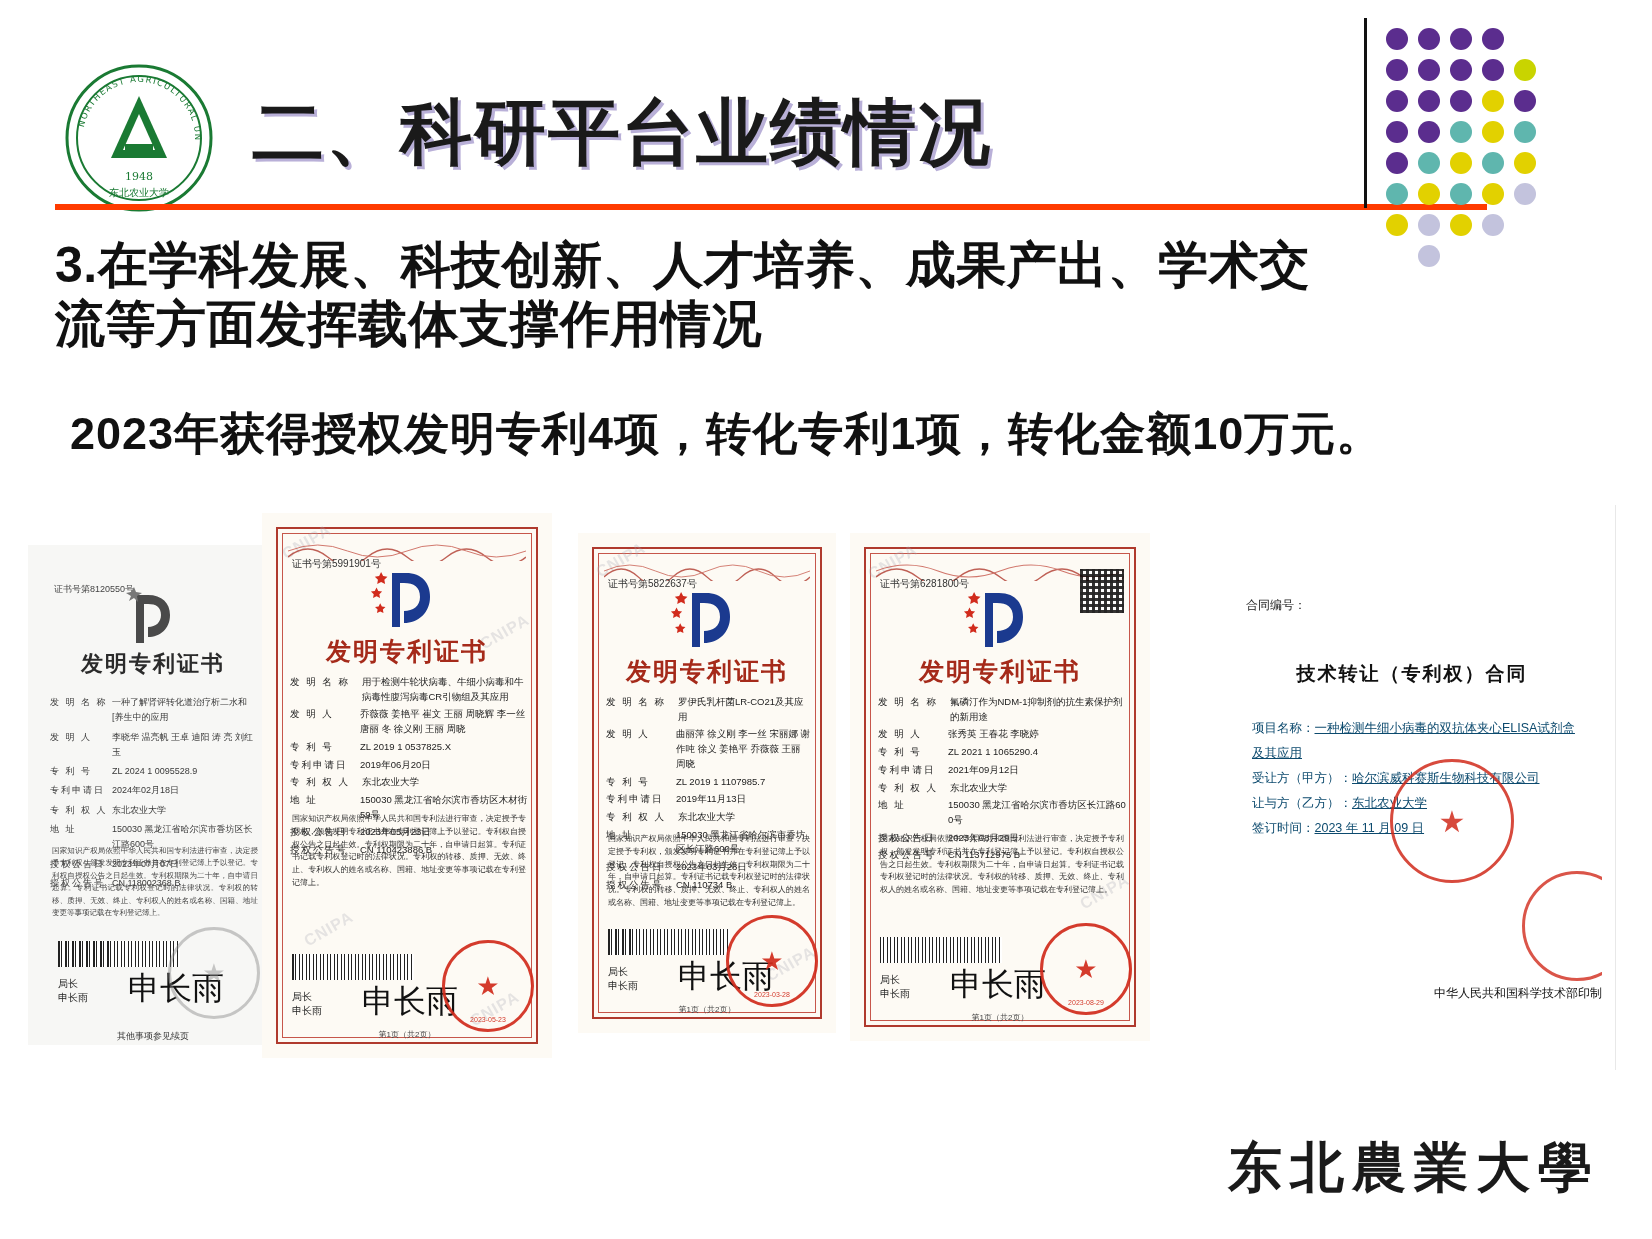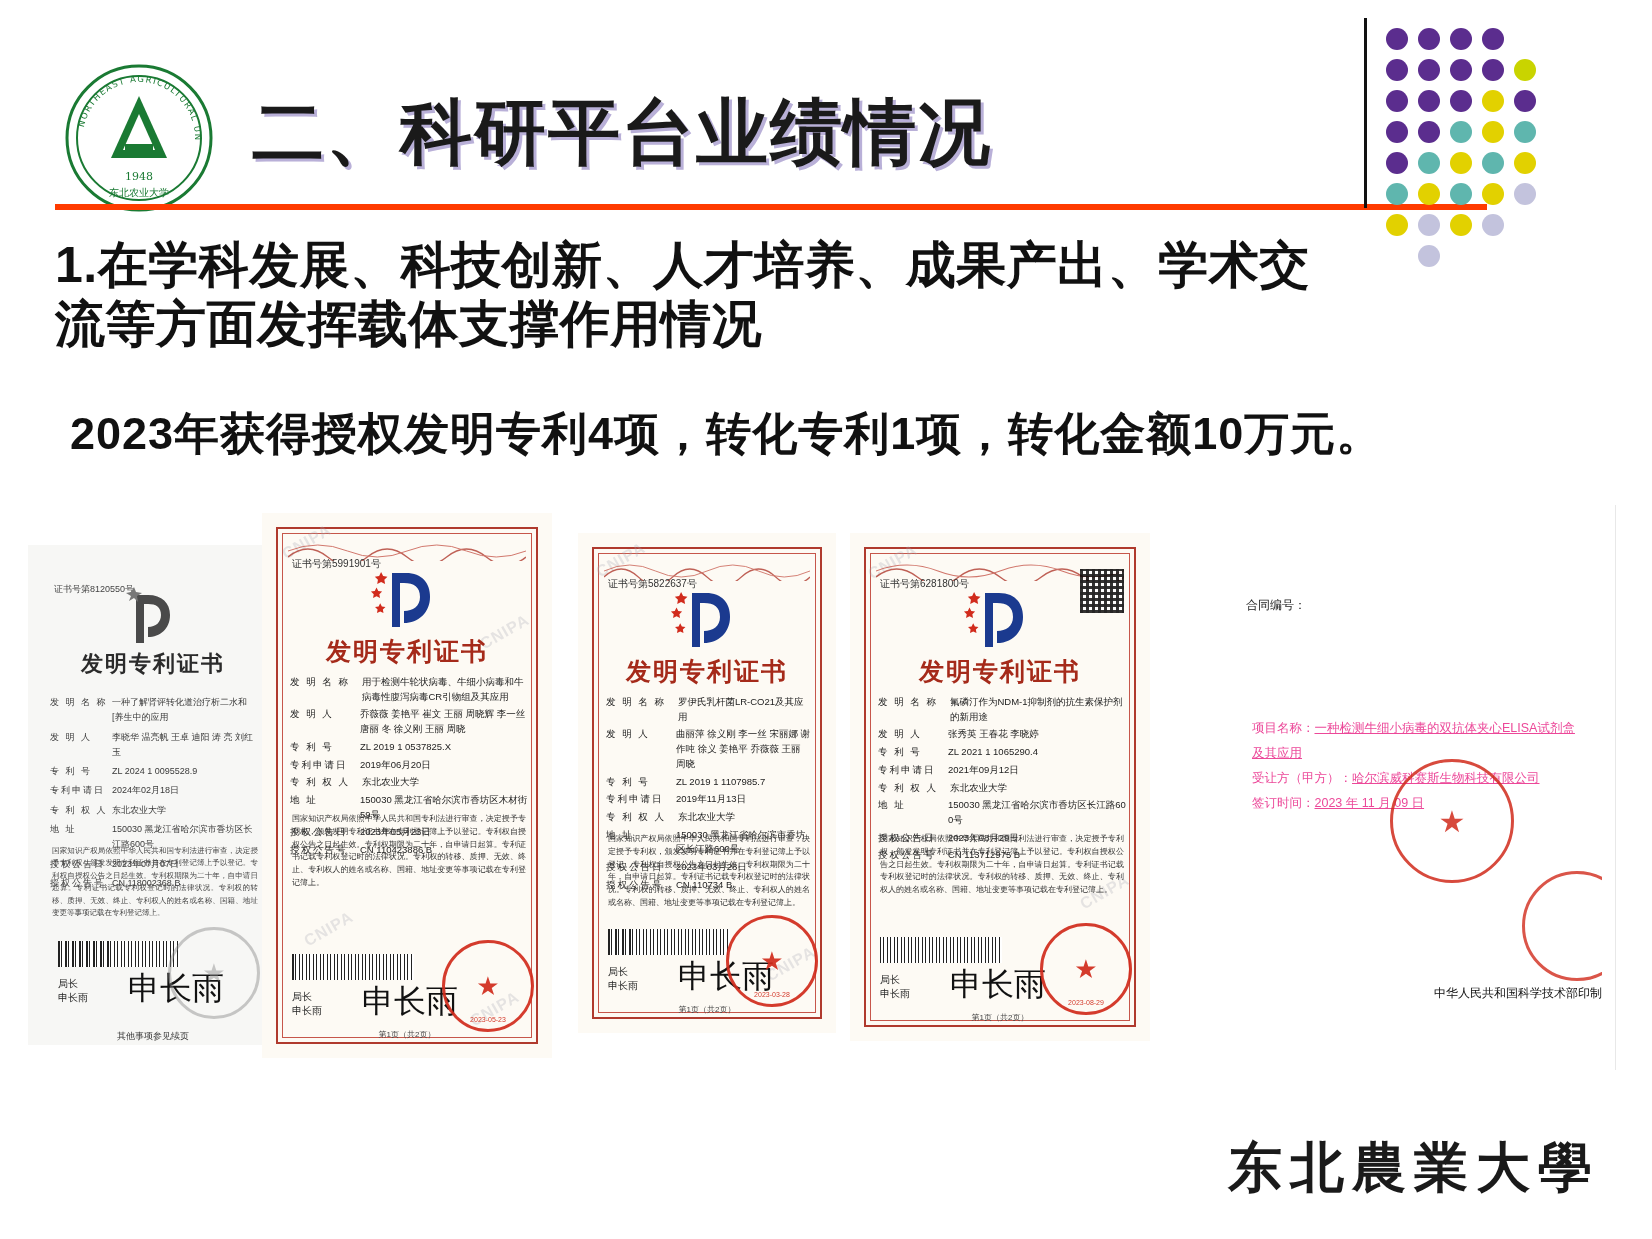--- a/index.html
+++ b/index.html
@@ -356,21 +356,21 @@
     color: #111;
     letter-spacing: 2px;
   }
   .contract .c-rows {
     position: absolute;
     left: 30px;
     right: 20px;
     top: 175px;
     font-size: 12.5px;
     line-height: 2.0;
-    color: #ec4899;
+    color: #0c4a6e;
   }
   .contract .c-rows .u {
     text-decoration: underline;
   }
   .contract .c-foot {
     position: absolute;
     left: 0; right: 0;
     bottom: 54px;
     text-align: right;
     font-size: 12px;
@@ -479,21 +479,21 @@
     <span style="left: 64px; top: 155px; background: rgb(95, 182, 174);"></span>
     <span style="left: 96px; top: 155px; background: rgb(226, 209, 0);"></span>
     <span style="left: 128px; top: 155px; background: rgb(195, 195, 221);"></span>
     <span style="left: 0px; top: 186px; background: rgb(226, 209, 0);"></span>
     <span style="left: 32px; top: 186px; background: rgb(195, 195, 221);"></span>
     <span style="left: 64px; top: 186px; background: rgb(226, 209, 0);"></span>
     <span style="left: 96px; top: 186px; background: rgb(195, 195, 221);"></span>
     <span style="left: 32px; top: 217px; background: rgb(195, 195, 221);"></span>
   </div>
 
-<div class="subhead">1.在学科发展、科技创新、人才培养、成果产出、学术交流等方面发挥载体支撑作用情况</div>
+<div class="subhead">3.在学科发展、科技创新、人才培养、成果产出、学术交流等方面发挥载体支撑作用情况</div>
 <div class="statement">2023年获得授权发明专利4项，转化专利1项，转化金额10万元。</div>
 
 <div class="cert-strip">
 
   <div class="cert scan" style="left:28px; top:40px; width:250px; height:500px;">
     <div class="scan-no">证书号第8120550号</div>
     <div class="scan-emblem">
       <svg viewBox="0 0 70 62" width="70" height="62">
         <path d="M18 10 L30 10 C44 10 52 18 52 30 C52 44 42 52 30 52 L30 42 C38 42 43 37 43 30 C43 22 38 19 30 19 L26 19 L26 58 L18 58 Z" fill="#4a4a4a"></path>
         <path d="M8 8 l5 3 -2 5 5 -3 4 4 -1 -6 5 -3 -6 -1 -2 -5 -3 5 z" fill="#777"></path>
@@ -750,23 +750,25 @@
     <div class="seal">
       <div class="star">★</div>
       <div class="date">2023-08-29</div>
     </div>
     <div class="page-foot">第1页（共2页）</div>
 
   </div>
 
   <div class="contract" style="left:1222px; top:36px; width:380px; height:515px;">
     <div class="c-no">合同编号：</div>
+    <div class="c-title">技术转让（专利权）合同</div>
     <div class="c-rows">
         <div><span>项目名称：</span><span class="u">一种检测牛细小病毒的双抗体夹心ELISA试剂盒及其应用</span></div>
         <div><span>受让方（甲方）：</span><span class="u">哈尔滨威科赛斯生物科技有限公司</span></div>
+        <div><span>让与方（乙方）：</span><span class="u">东北农业大学</span></div>
         <div><span>签订时间：</span><span class="u">2023 年 11 月 09 日</span></div>
       </div>
     <div class="c-seal">
         <div class="star">★</div>
       </div>
     <div class="c-seal2"></div>
     <div class="c-foot">中华人民共和国科学技术部印制</div>
   </div>
 </div>
 

